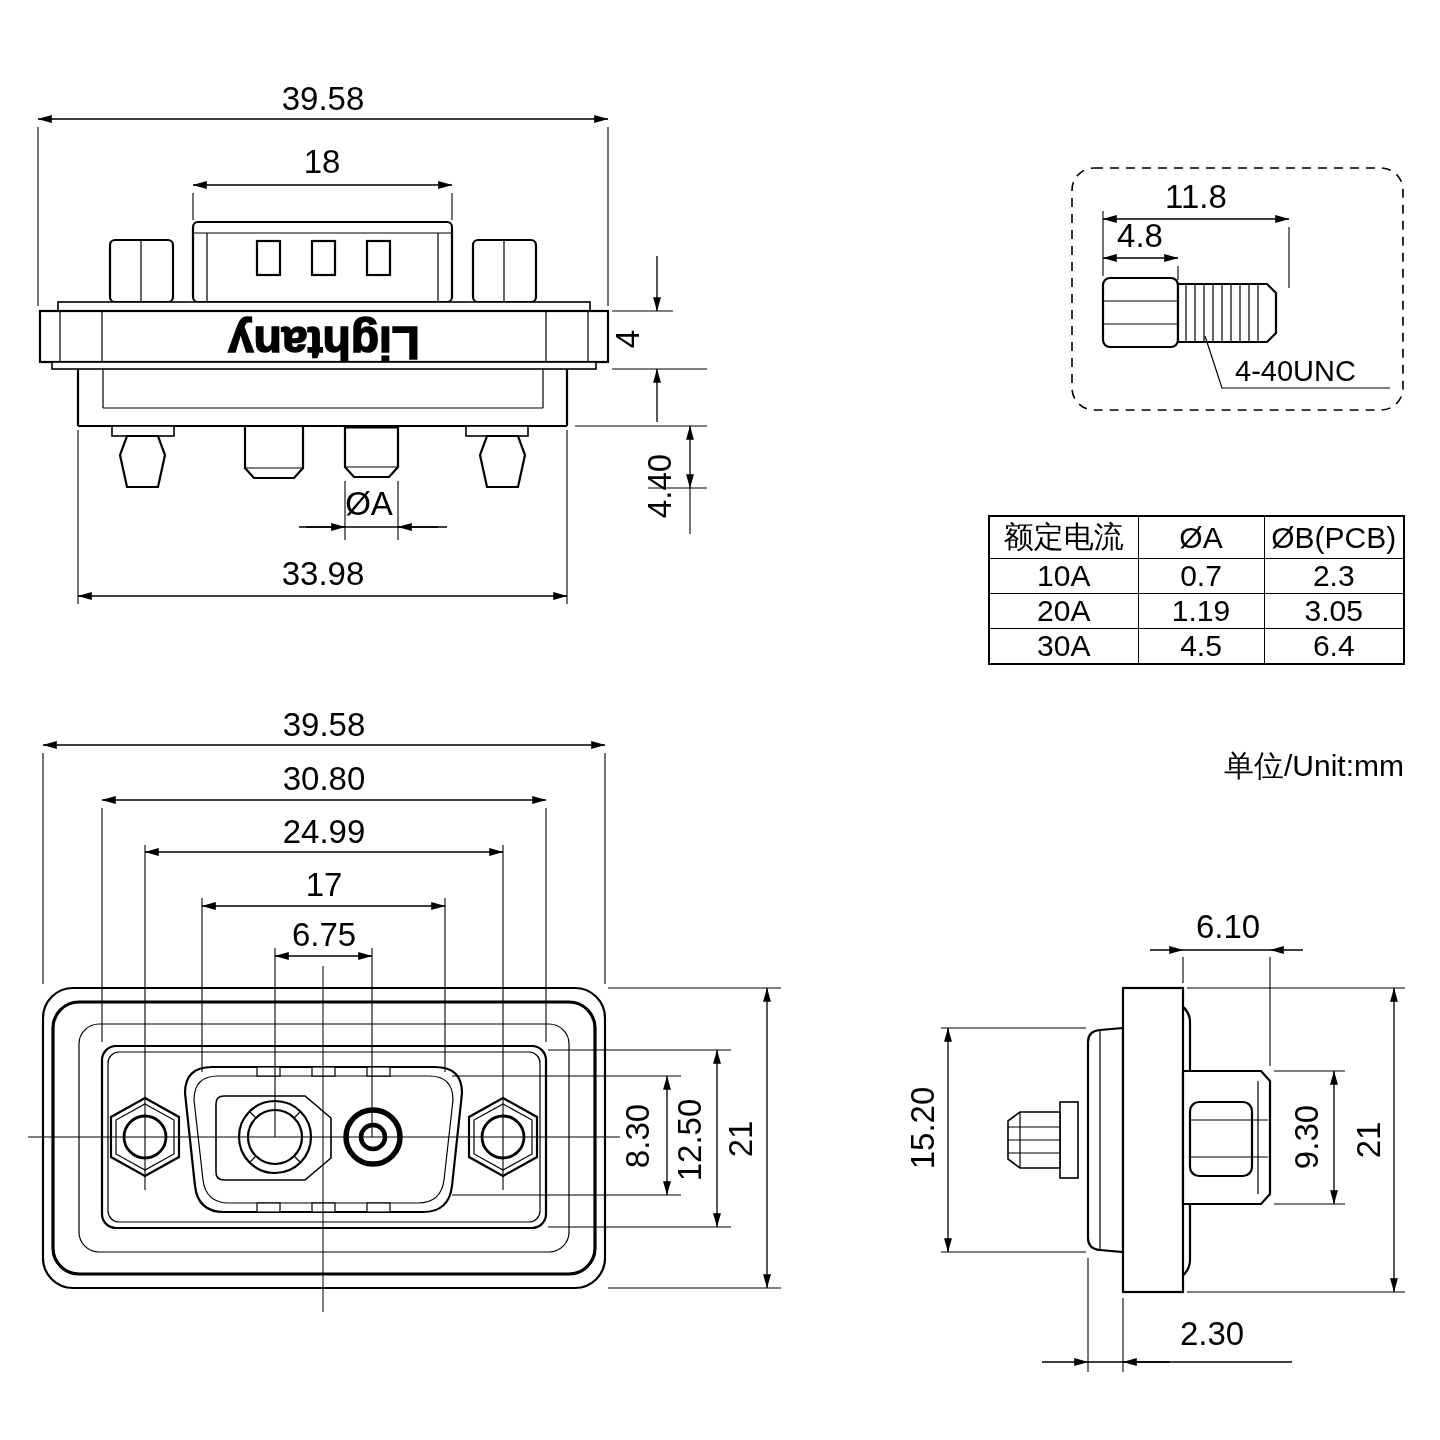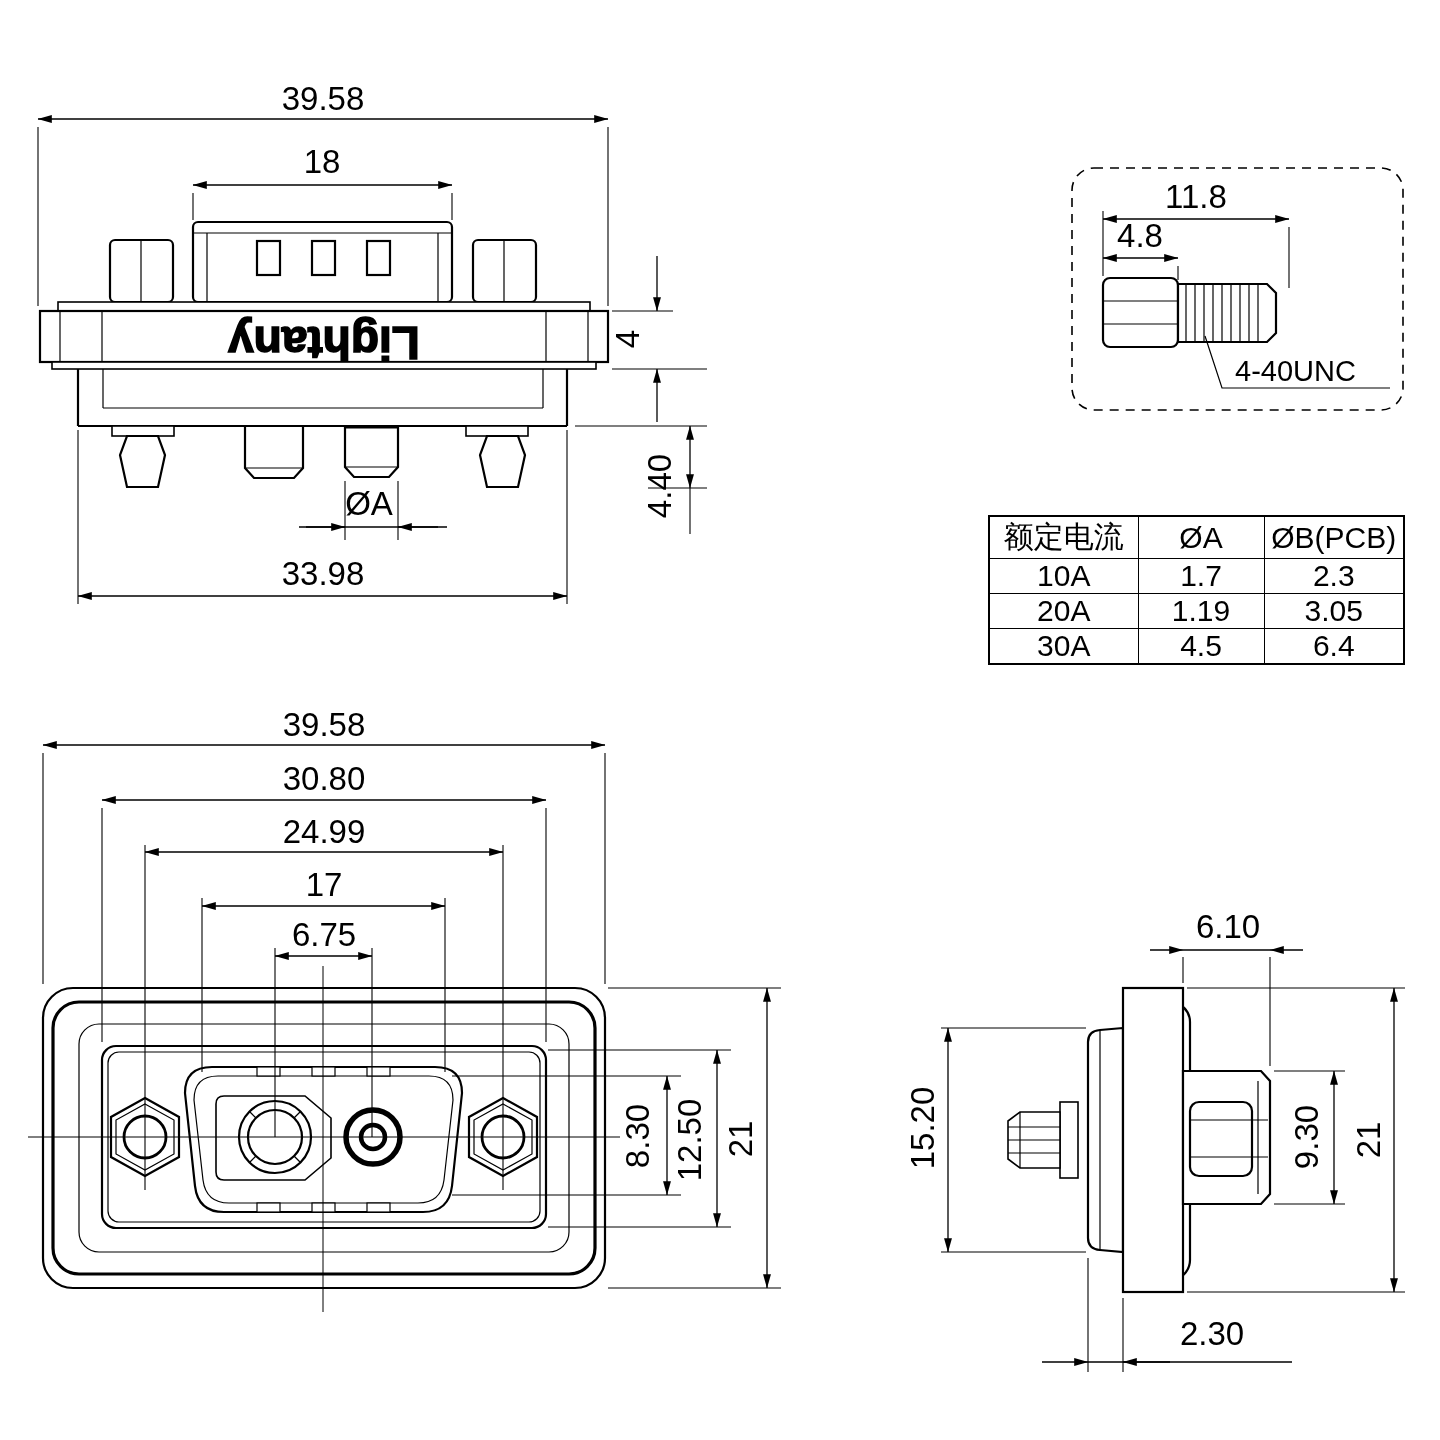--- a/index.html
+++ b/index.html
@@ -341,29 +341,30 @@
   <thead>
     <tr class="hd">
       <th>额定电流</th>
       <th>ØA</th>
       <th>ØB(PCB)</th>
     </tr>
   </thead>
   <tbody>
     <tr class="rw">
       <td>10A</td>
-      <td>1.7</td>
+      <td>0.7</td>
       <td>2.3</td>
     </tr>
     <tr class="rw">
       <td>20A</td>
       <td>1.19</td>
       <td>3.05</td>
     </tr>
     <tr class="rw">
       <td>30A</td>
       <td>4.5</td>
       <td>6.4</td>
     </tr>
   </tbody>
 </table>
+<div id="unit-note">单位/Unit:mm</div>
 
 </div>
 
 </body></html>

